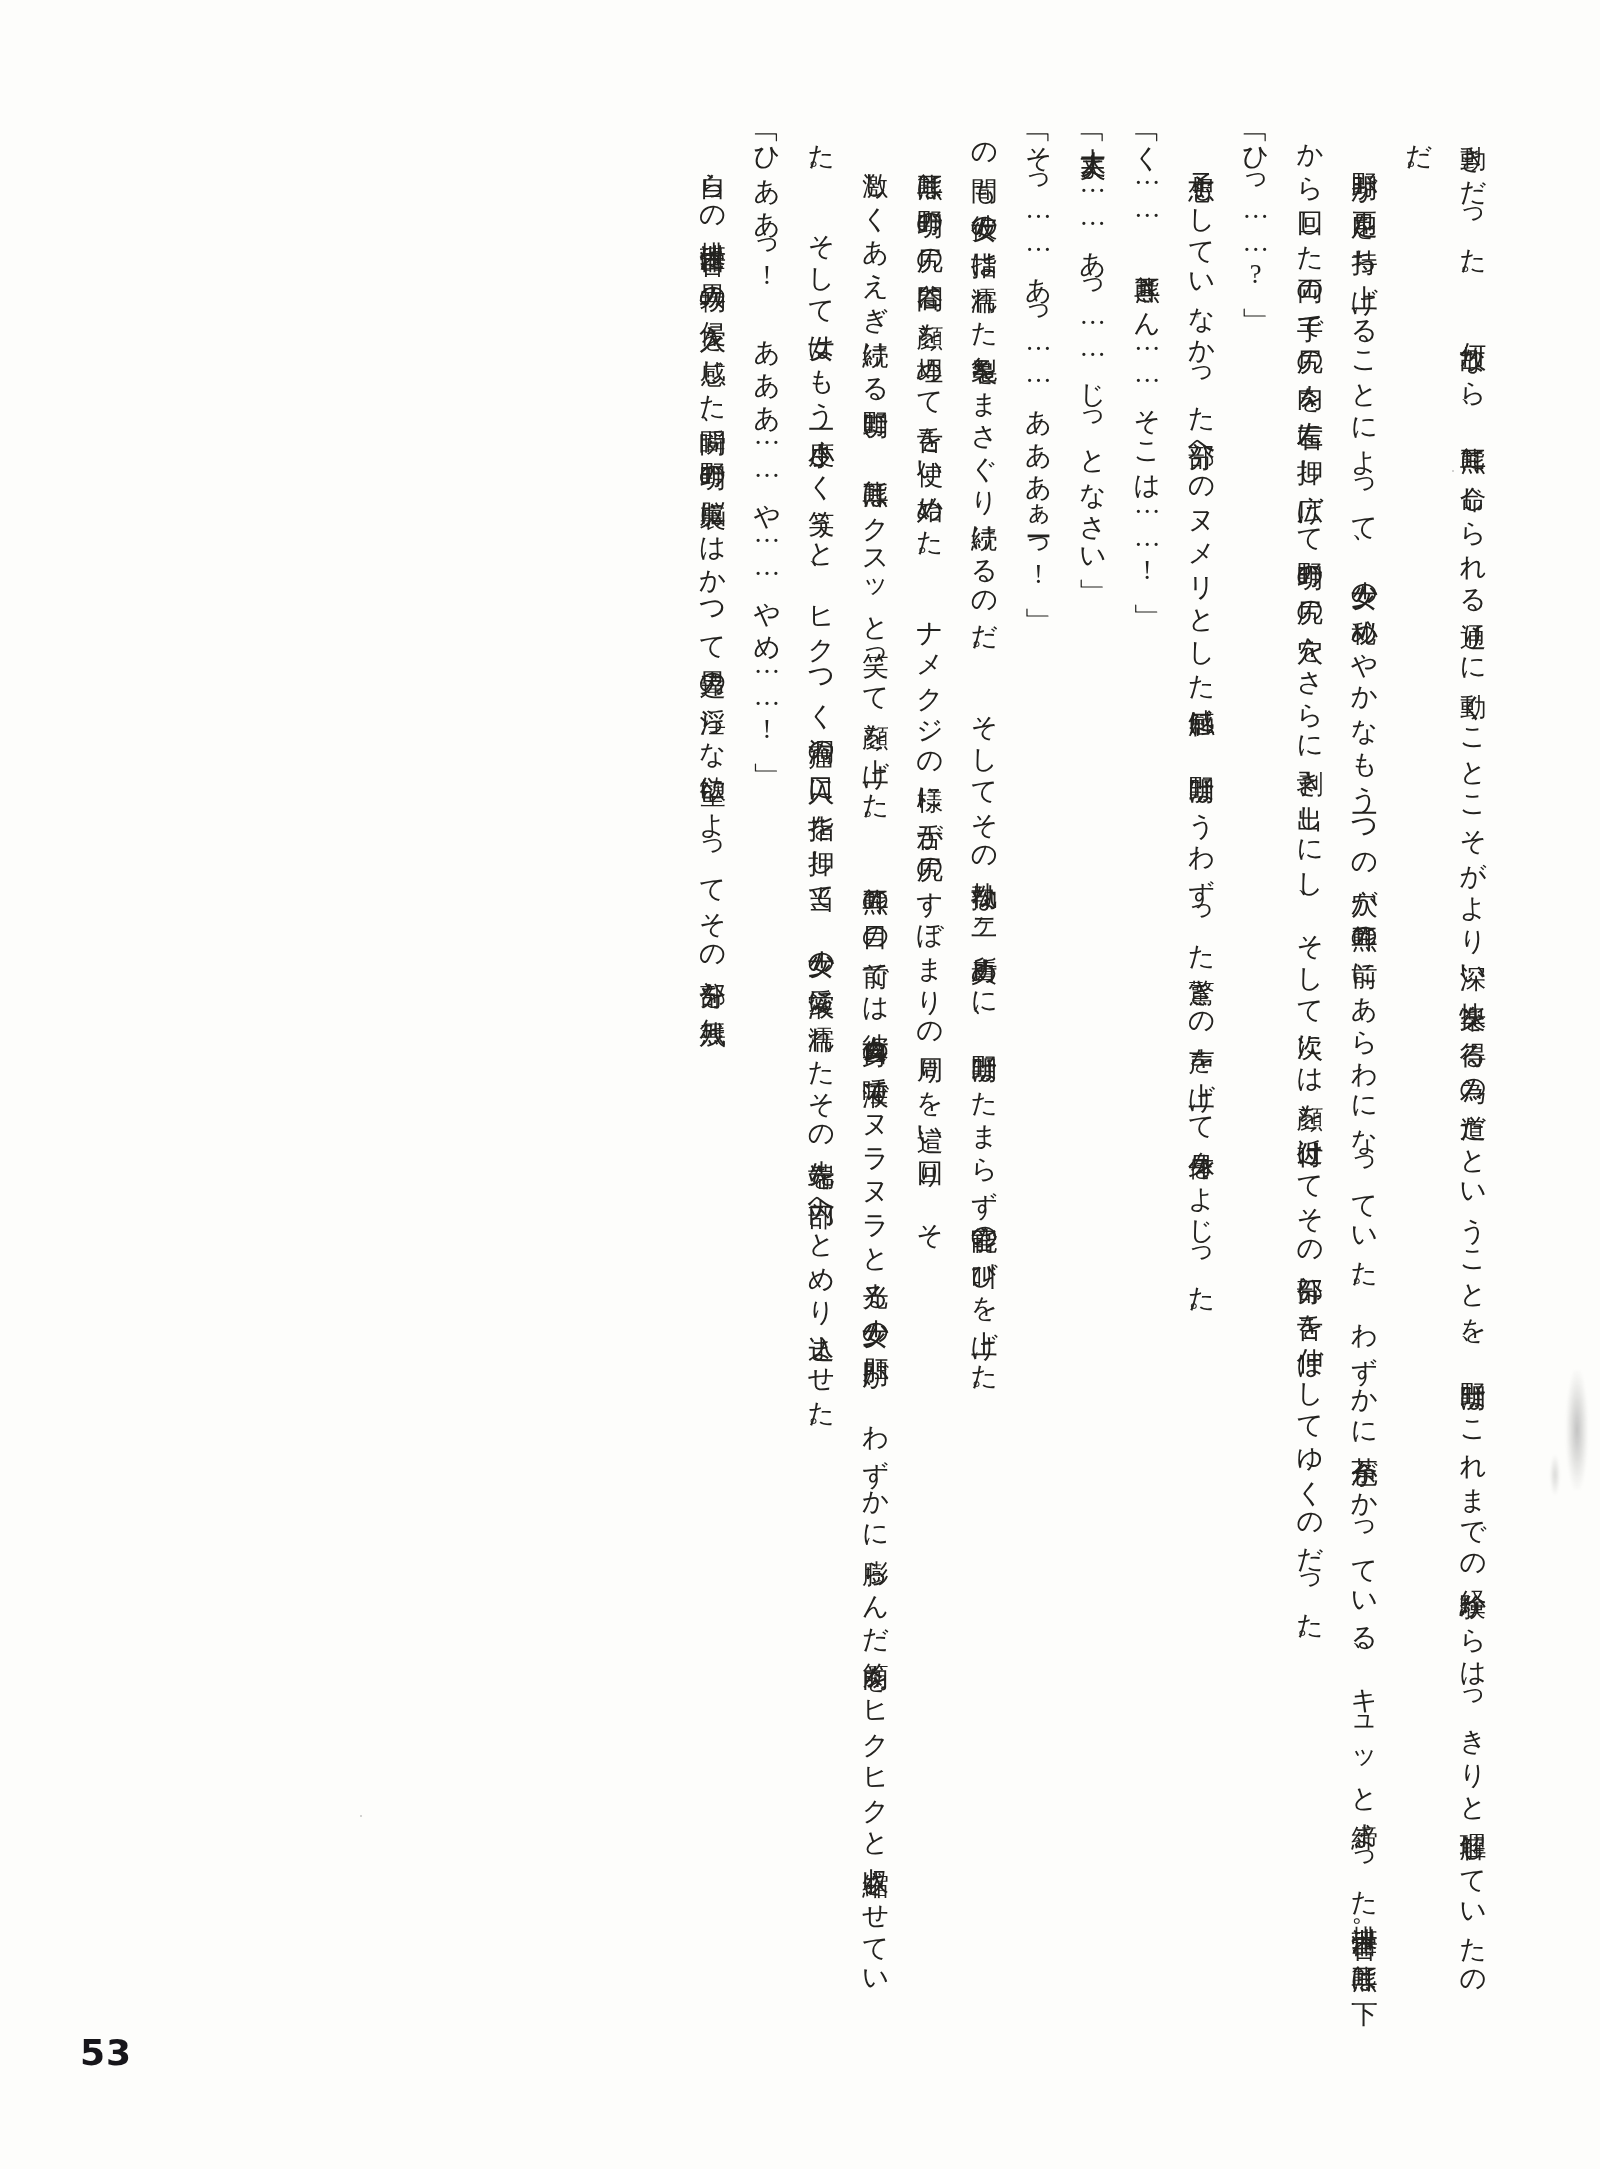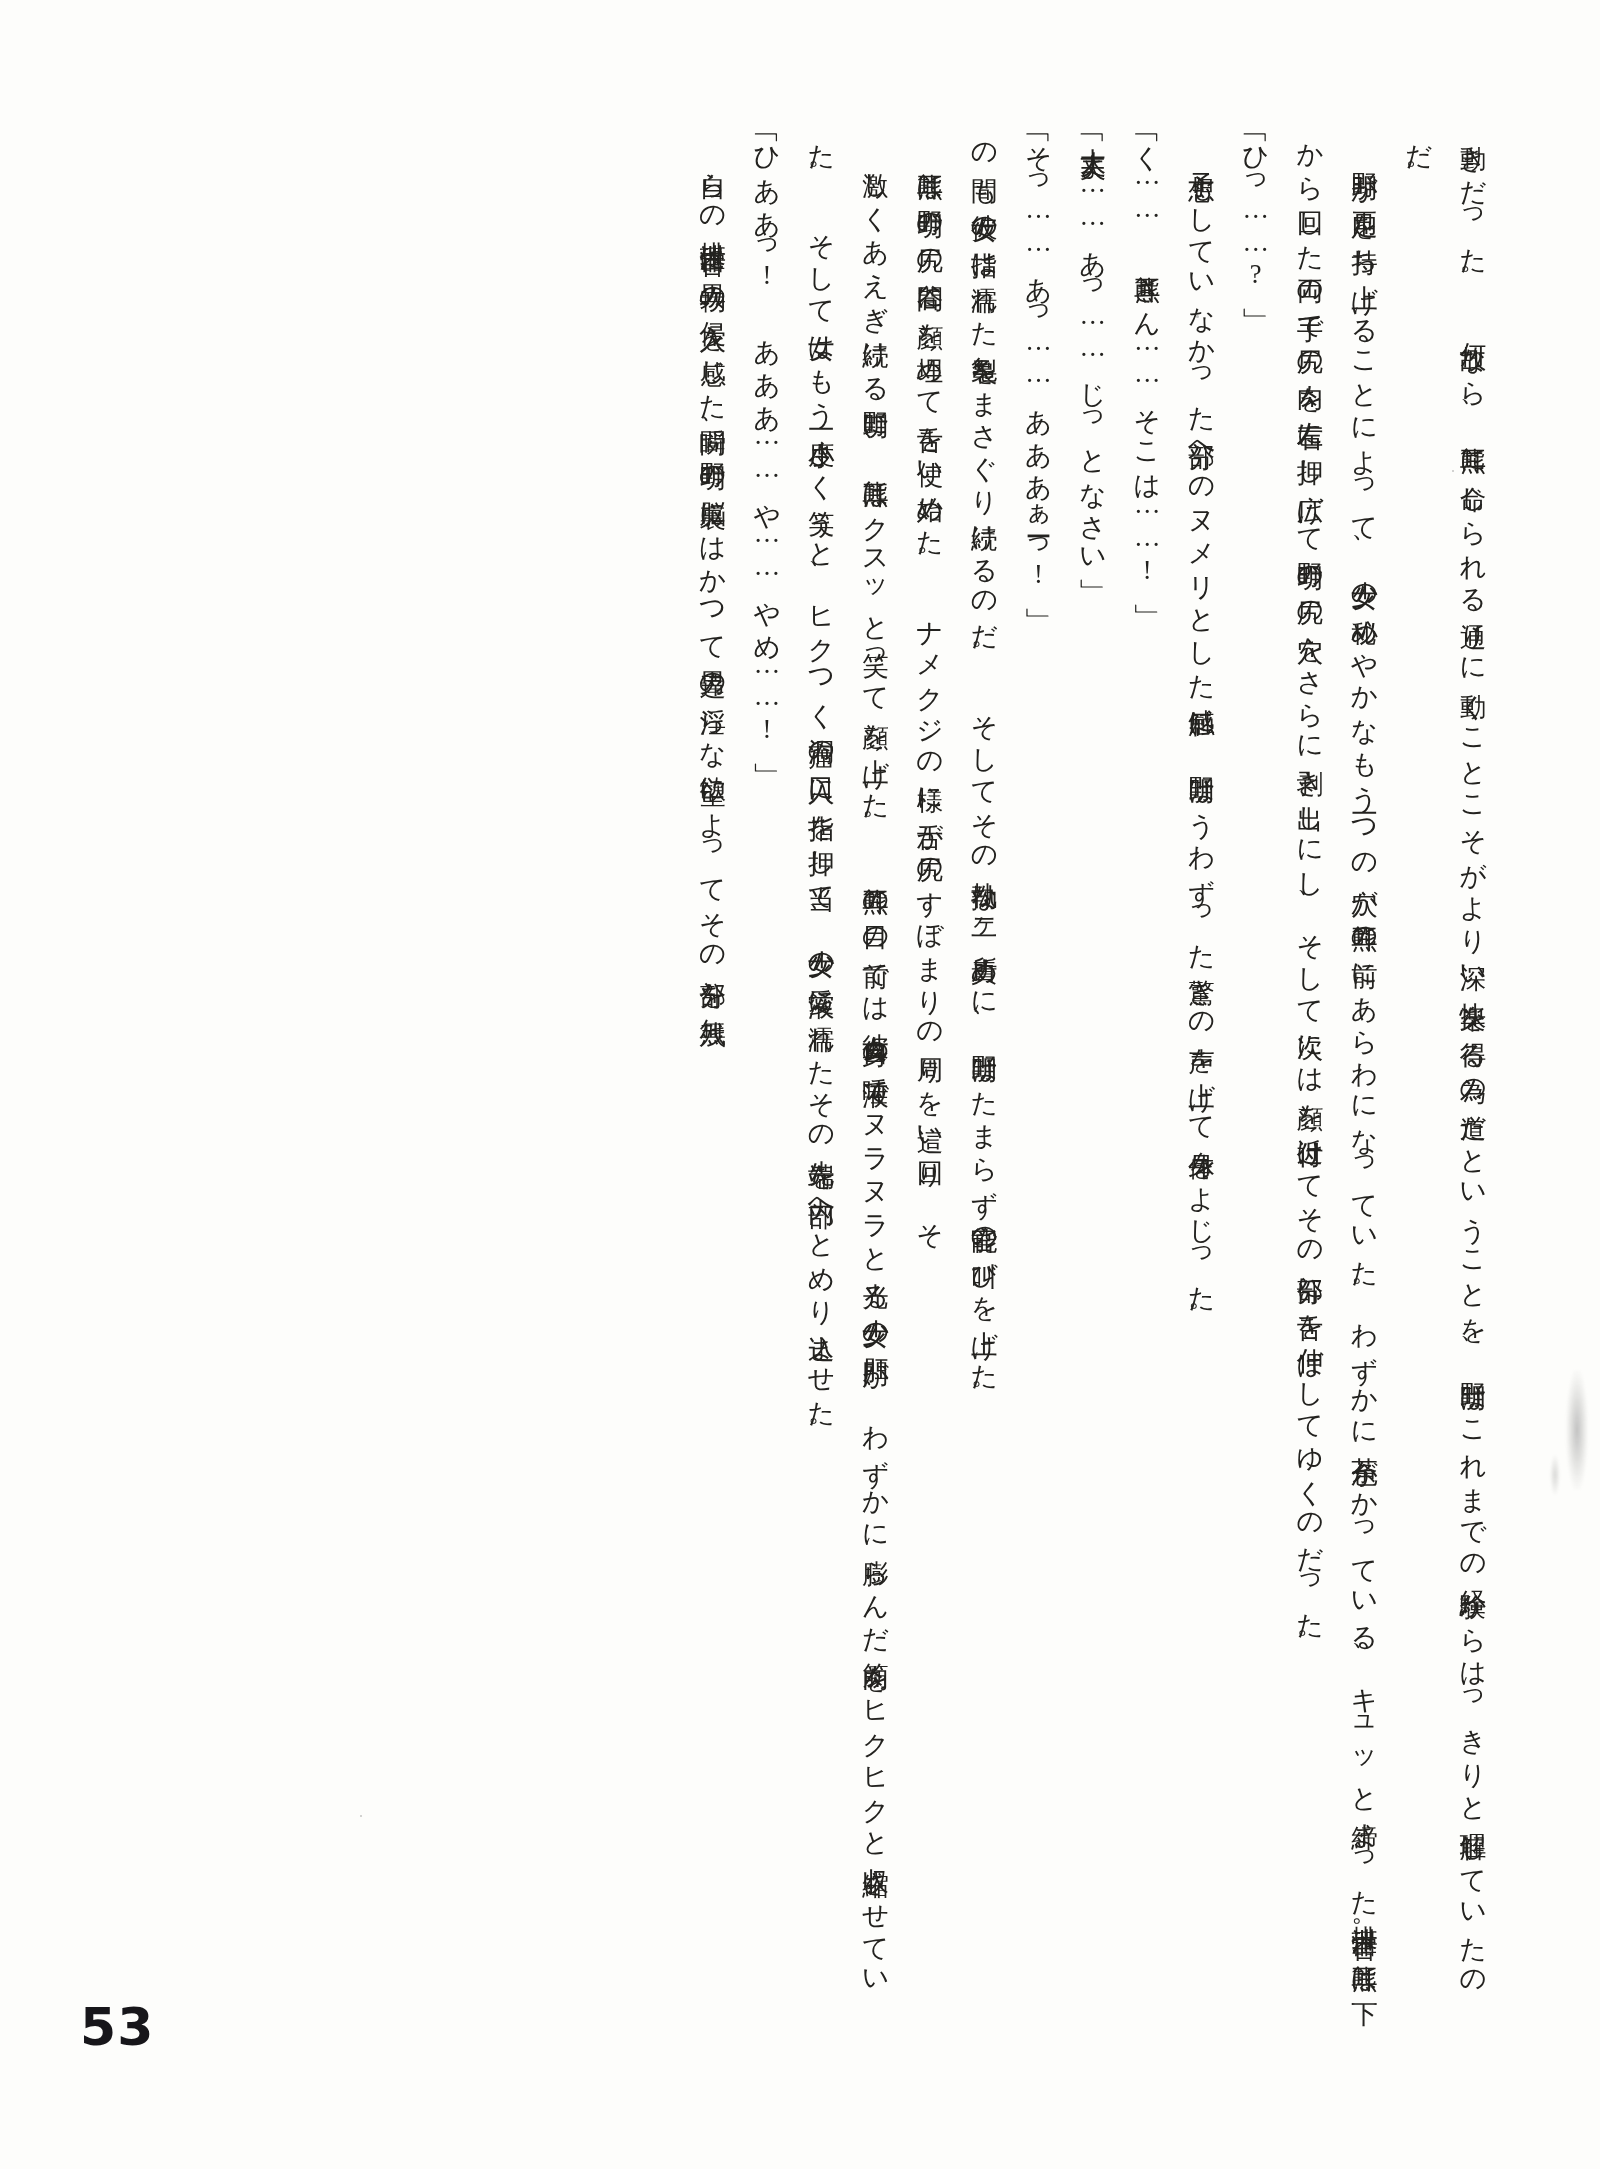--- a/index.html
+++ b/index.html
@@ -68,24 +68,24 @@
     text-indent: 0;
   }
   .body-text p.ind {
     text-indent: 1em;
   }
 
   
   .folio {
     position: absolute;
     left: 80px;
-    bottom: 112px;
+    bottom: 96px;
     font-family: "DejaVu Sans", "Liberation Sans", sans-serif;
     font-weight: 700;
-    font-size: 52px;
+    font-size: 36px;
     color: #17161a;
     letter-spacing: 1px;
   }
 </style>
 </head>
 <body>
 
 <div class="page"></div>
 
 <div class="smudge"></div>

